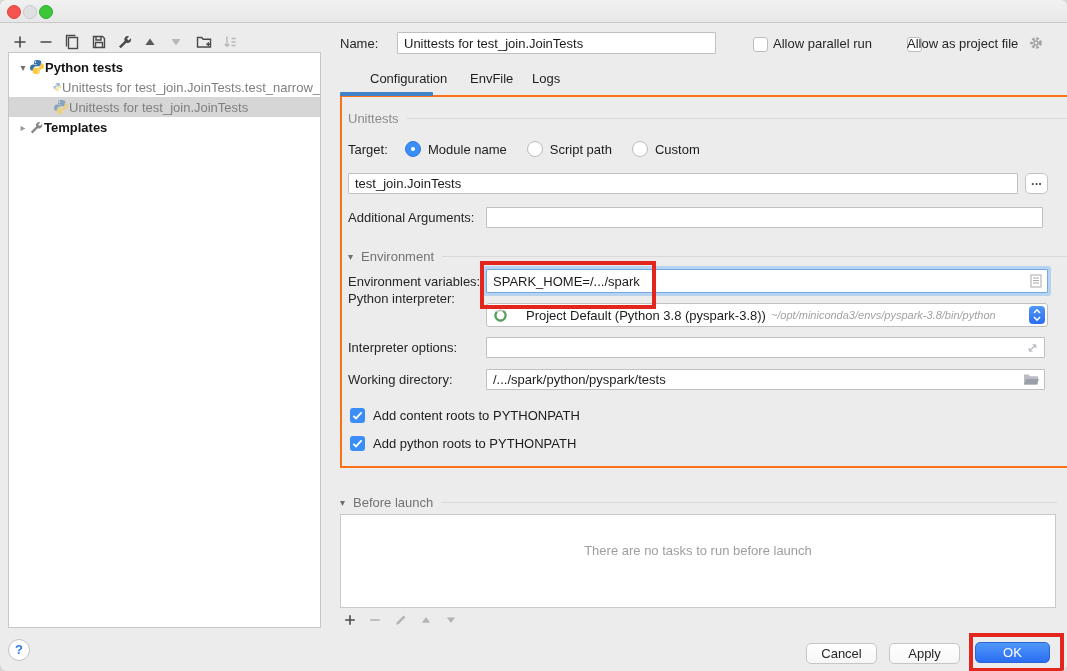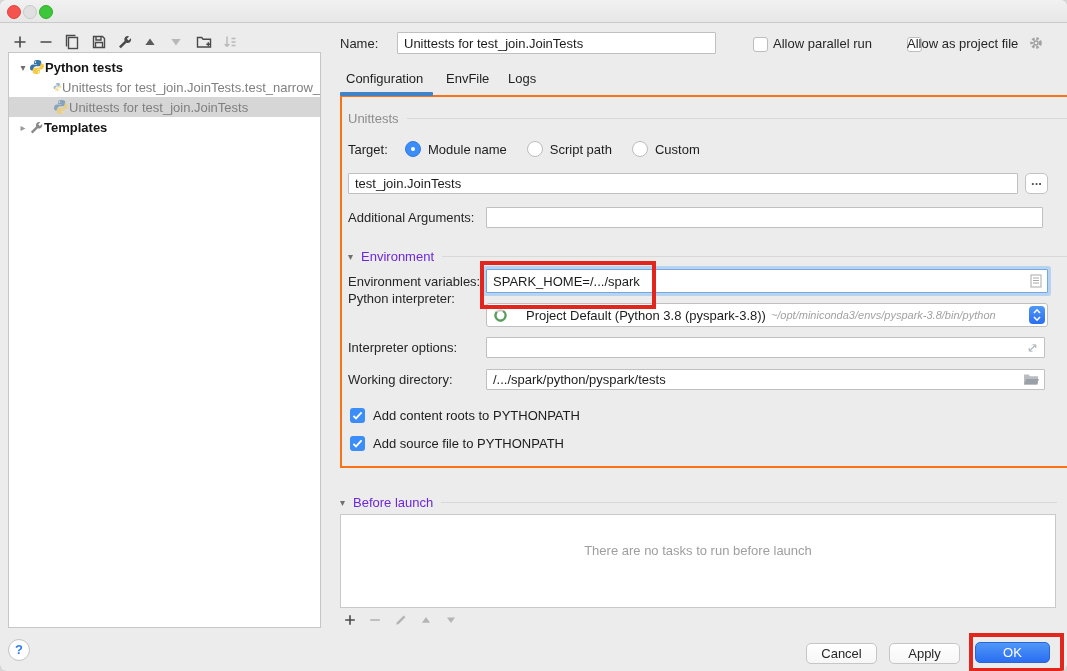--- a/index.html
+++ b/index.html
@@ -30,28 +30,28 @@
   .faded{opacity:.5;}
   
   .flabel{position:absolute;color:#262626;}
   .tf{position:absolute;box-sizing:border-box;height:22px;background:#fff;border:1px solid #c0c0c0;
       border-radius:1px;font-family:"Liberation Sans",sans-serif;font-size:13px;color:#1c1c1c;padding:0 6px;outline:none;}
   .tf.focused{border:1px solid #73a8e3;box-shadow:0 0 0 3px #b6d4f0;}
   .fwrap{position:absolute;}
   .fwrap .tf{left:0;top:0;width:100%;height:100%;}
   .fldicn{position:absolute;top:50%;transform:translateY(-50%);right:6px;}
   
-  .tab{position:absolute;top:71px;color:#1f1f1f;cursor:default;}
+  .tab{position:absolute;top:71px;color:#1f1f1f;cursor:default;margin-left:24px;}
   .tab-underline{position:absolute;left:340px;top:92px;width:93px;height:4px;background:#4083c9;border-radius:1px;z-index:2;}
   
   .panel{position:absolute;left:340px;top:95px;width:854px;height:373px;border:2px solid #f97316;box-sizing:border-box;}
   .group-row{position:absolute;left:6px;right:8px;display:flex;align-items:center;gap:8px;height:16px;}
   .group-row .line{flex:1;height:1px;background:#d8d8d8;}
   .group-row .gtxt{color:#8c8c8c;}
-  .group-row.dark .gtxt{color:#6d28d9;}
+  .group-row.dark .gtxt{color:#737373;}
   .group-row .tri{color:#6f6f6f;font-size:10px;}
   
   .radio{width:16px;height:16px;border-radius:50%;background:#fff;border:1px solid #bdbdbd;box-sizing:border-box;display:inline-block;position:relative;flex:0 0 auto;}
   .radio.on{background:#3b8df8;border:1px solid #2f7be0;}
   .radio.on::after{content:"";position:absolute;left:5px;top:5px;width:4px;height:4px;border-radius:50%;background:#fff;}
   .cb{width:15px;height:15px;border-radius:3px;box-sizing:border-box;display:inline-block;position:relative;flex:0 0 auto;}
   .cb.off{background:#fff;border:1px solid #bdbdbd;}
   .cb.on{background:#3b8df8;}
   
   .btn{position:absolute;box-sizing:border-box;height:21px;border:1px solid #c6c6c6;border-radius:5px;
@@ -277,21 +277,21 @@
           </svg>
       </span>
       <span style="margin-left:8px">Add content roots to PYTHONPATH</span>
     </div>
     <div class="abs" style="left:8px;top:339px;display:flex;align-items:center">
       <span class="cb on">
         <svg class="icn" width="15" height="15" viewBox="0 0 15 15" fill="none" stroke="#fff" stroke-width="1.8">
             <path d="M3.4 7.8l2.6 2.6 5.6-6"></path>
           </svg>
       </span>
-      <span style="margin-left:8px">Add source file to PYTHONPATH</span>
+      <span style="margin-left:8px">Add python roots to PYTHONPATH</span>
     </div>
   </div>
 
   
   <div class="group-row dark" style="left:340px;right:10px;top:494px">
     <span class="tri">▾</span>
     <span class="gtxt">Before launch</span>
     <div class="line"></div>
   </div>
   <div class="blbox">

